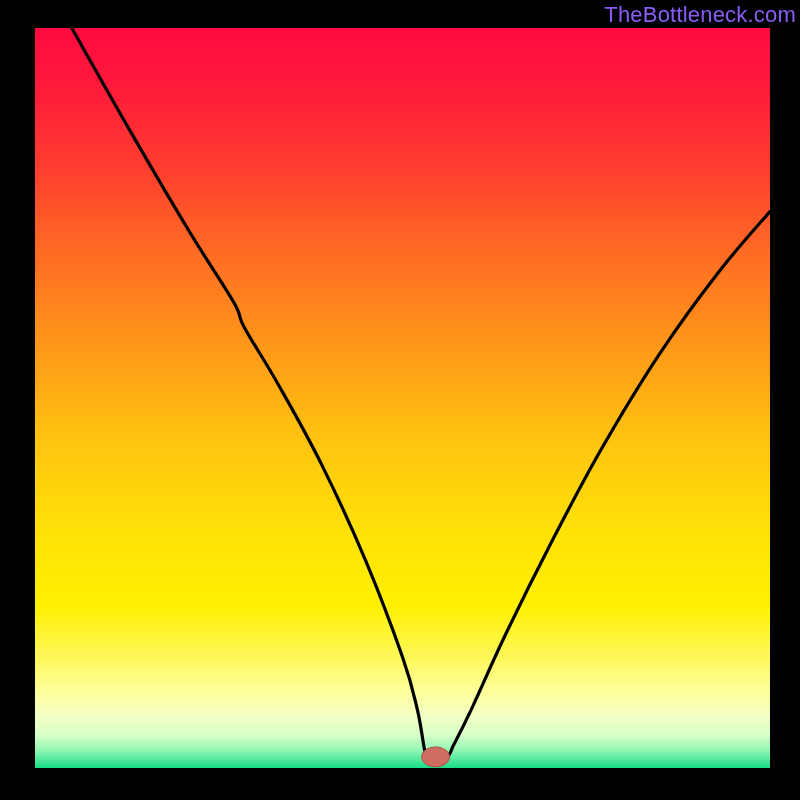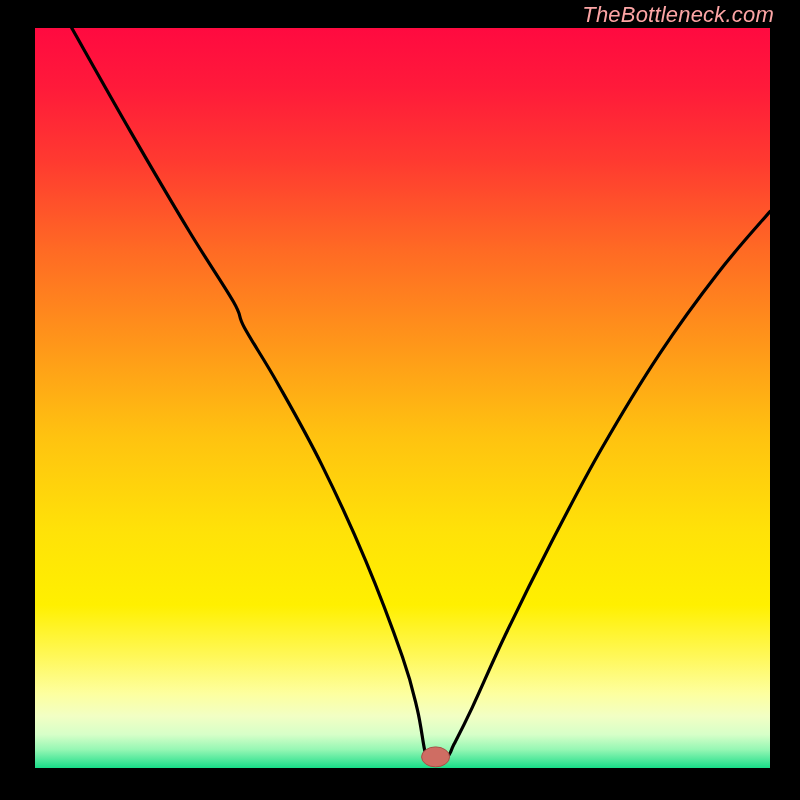--- a/index.html
+++ b/index.html
@@ -13,27 +13,26 @@
   }
   .frame {
     position: relative;
     width: 800px;
     height: 800px;
     background: #000;
   }
   .watermark {
     position: absolute;
     top: 2px;
-    right: 26px;
-    color: #fca5a5;
+    right: 4px;
+    color: #8b5cf6;
     font-size: 22px;
     font-weight: 500;
     z-index: 10;
     letter-spacing: 0.2px;
-    font-style: italic;
   }
   svg {
     position: absolute;
     top: 0;
     left: 0;
   }
 </style>
 </head>
 <body>
 <div class="frame">

